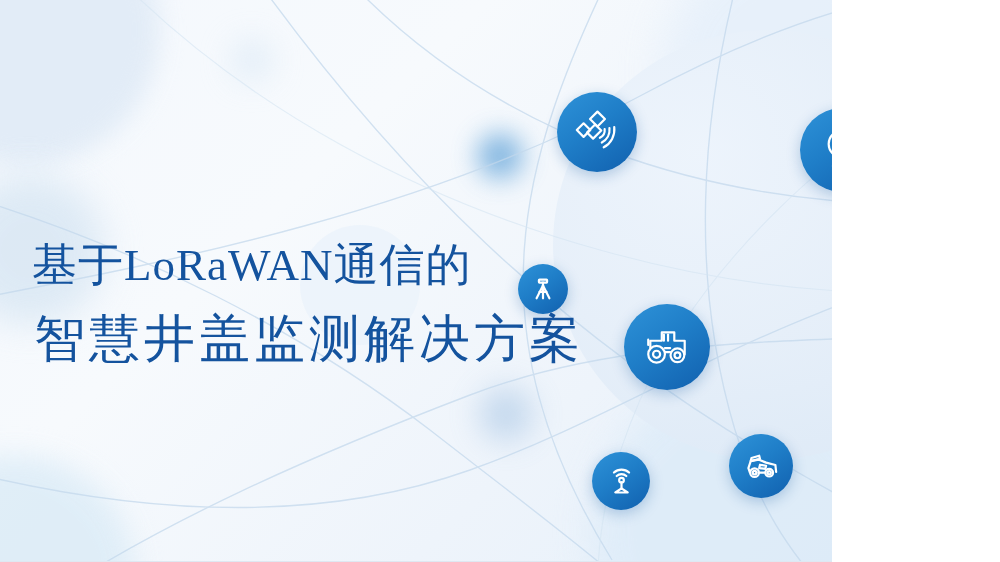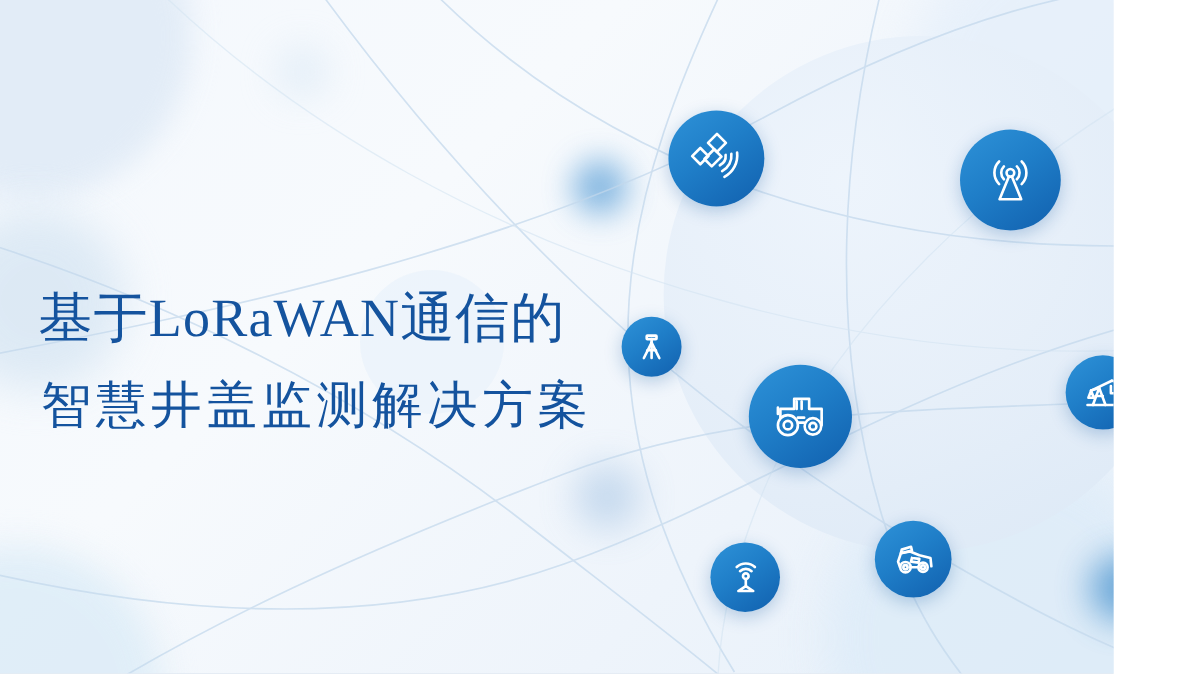--- a/index.html
+++ b/index.html
@@ -2,21 +2,21 @@
 <html><head>
 <meta charset="utf-8">
 <style>
   html, body {
     margin: 0;
     padding: 0;
     background: #ffffff;
   }
   #slide {
     position: relative;
-    width: 928px;
+    width: 832px;
     height: 562px;
     overflow: hidden;
     background: linear-gradient(135deg, #f4f8fd 0%, #f7fafd 35%, #eef4fb 70%, #e6f0fa 100%);
     font-family: "Liberation Sans", "DejaVu Sans", sans-serif;
     border-bottom: 1px solid #dfe8f2;
     box-sizing: border-box;
   }
 
   
   .blob {
@@ -108,21 +108,21 @@
   }
   .title-line {
     font-family: "Liberation Serif", "DejaVu Serif", serif;
     color: #14539e;
     font-size: 45px;
     line-height: 74px;
     letter-spacing: 1px;
     white-space: nowrap;
   }
   .title-line.second {
-    font-size: 42px;
+    font-size: 51px;
     letter-spacing: 4px;
     padding-left: 2px;
   }
 
   
   .node {
     position: absolute;
     border-radius: 50%;
     background: linear-gradient(145deg, #2e92d8 0%, #1f7ec8 45%, #1160ae 100%);
     box-shadow: 0 4px 14px rgba(20, 90, 160, .28);

